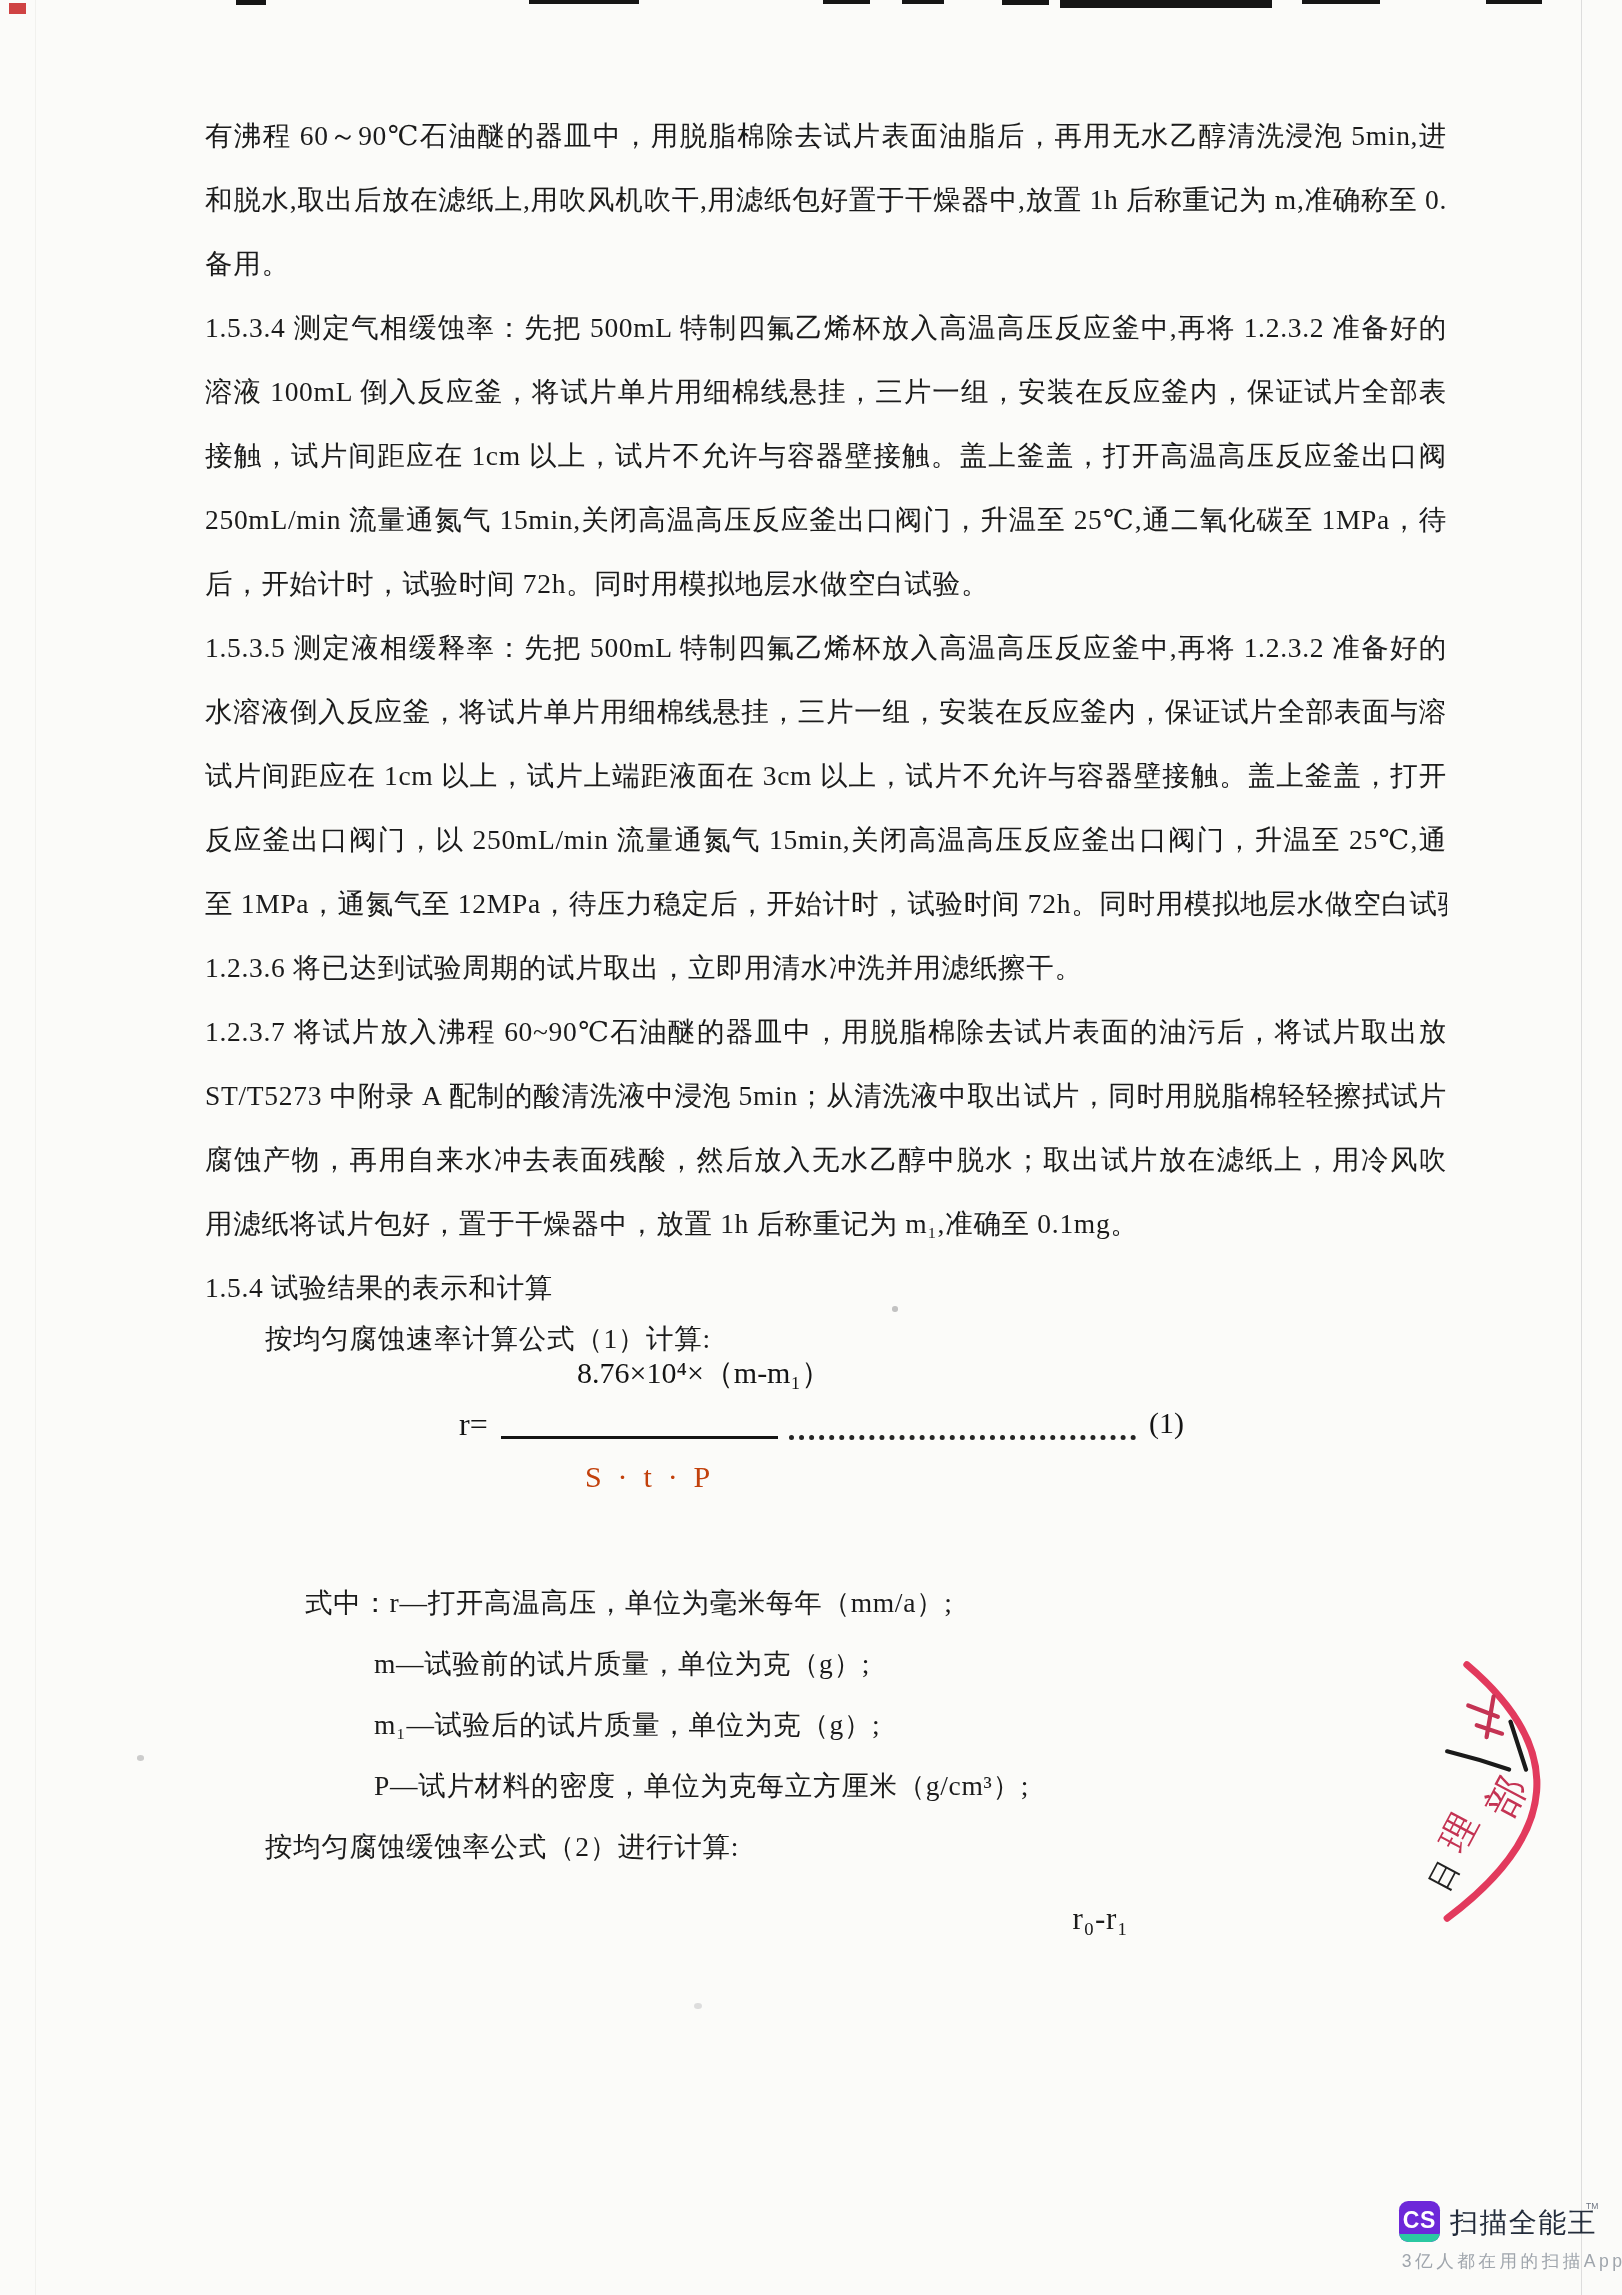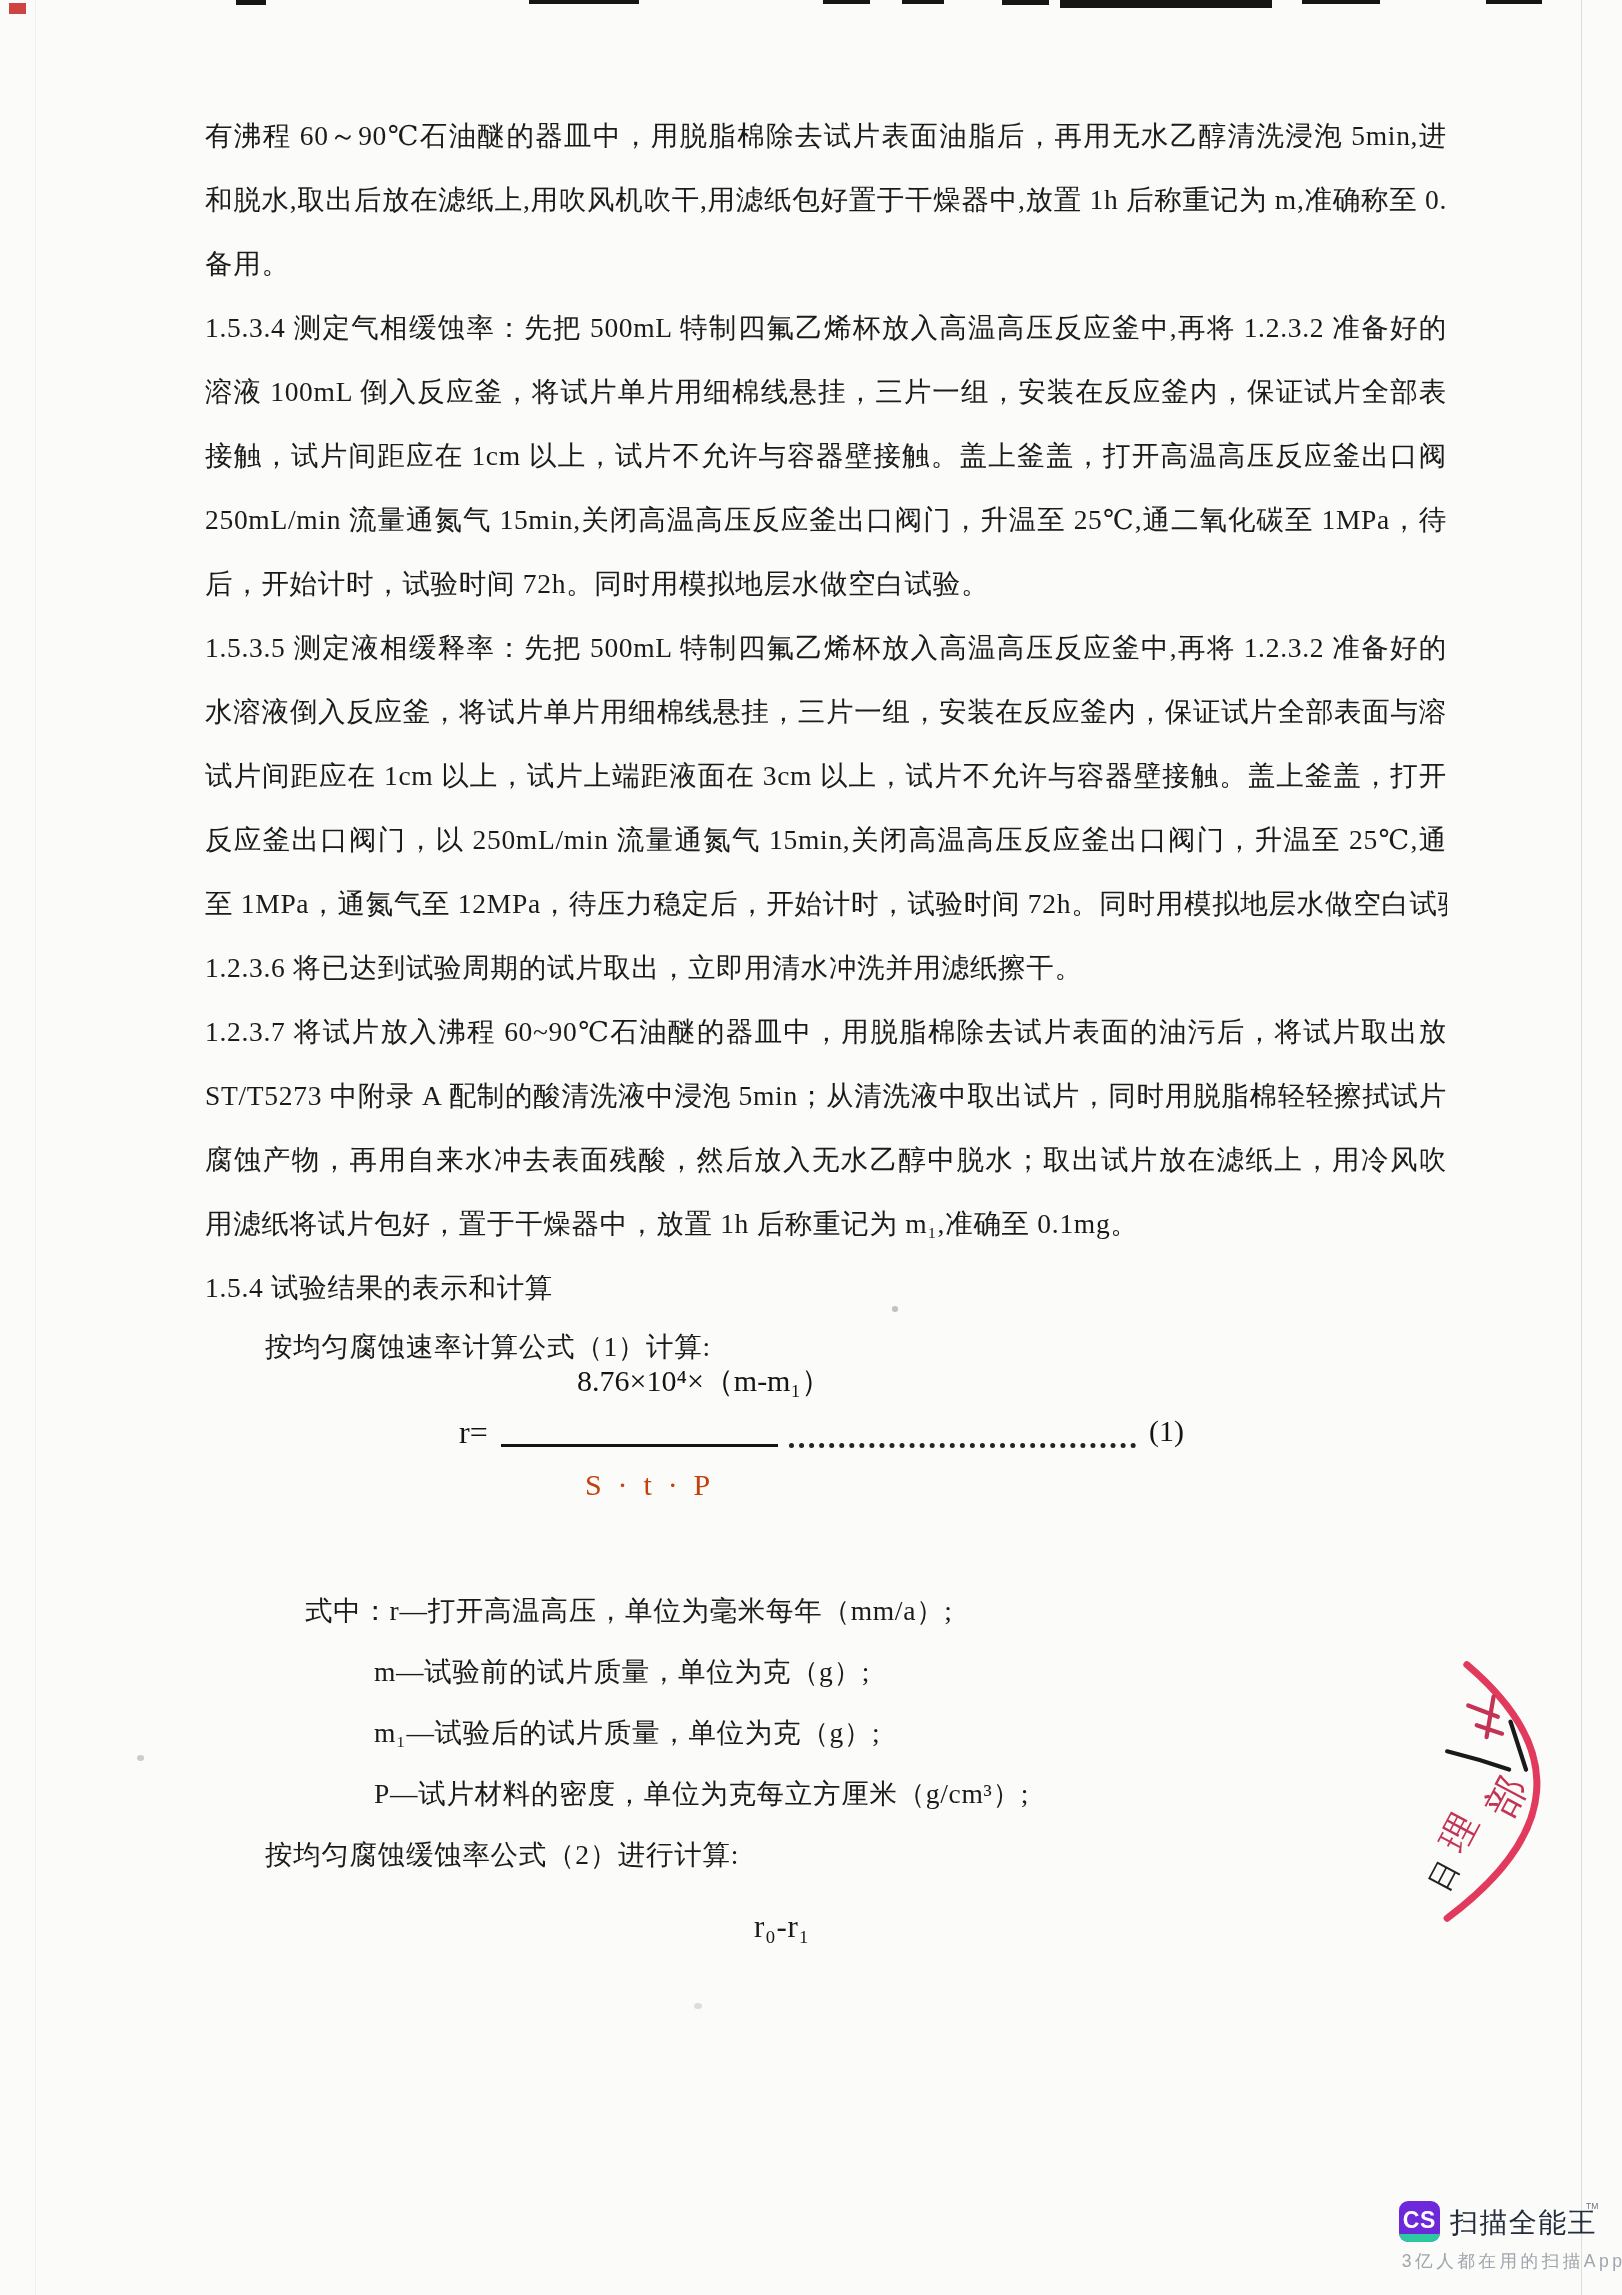--- a/index.html
+++ b/index.html
@@ -19,25 +19,25 @@
   
   .content{position:absolute;left:205px;top:104px;width:1242px;}
   .line{
     position:relative;height:64px;line-height:64px;font-size:27.5px;color:#1b1b1b;
     overflow:hidden;white-space:nowrap;letter-spacing:0.7px;
   }
   .line.full{
     white-space:normal;text-align:justify;text-align-last:justify;
     text-justify:inter-character;word-break:break-all;
   }
-  .line.calc1{height:45px;line-height:38px;padding-left:60px;margin-top:8px;}
+  .line.calc1{height:45px;line-height:38px;padding-left:60px;}
   .line.def0{height:61px;line-height:61px;padding-left:100px;}
   .line.def{height:61px;line-height:61px;padding-left:169px;}
   .line.calc2{height:61px;line-height:61px;padding-left:60px;}
-  .line.frag{height:64px;line-height:64px;padding-left:549px;font-size:31px;margin-top:10px;}
+  .line.frag{height:64px;line-height:64px;padding-left:549px;font-size:31px;margin-top:10px;text-align:center;}
   
   .formula1{position:relative;height:150px;}
   .f-num{position:absolute;left:372px;top:-8.5px;font-size:30px;line-height:32px;white-space:nowrap;color:#141414;}
   .f-lhs{position:absolute;left:254px;top:42px;font-size:32px;line-height:35px;color:#141414;}
   .f-bar{position:absolute;left:296px;top:71px;width:277px;border-top:3.5px solid #141414;}
   .f-dots{position:absolute;left:584px;top:47px;width:347px;height:22.6px;border-bottom:5px dotted #242424;}
   .f-lab{position:absolute;left:944px;top:41px;font-size:30px;color:#141414;}
   .f-den{position:absolute;left:380px;top:95px;font-size:30px;letter-spacing:4.2px;color:#c2410c;}
   .defs-block{margin-top:57px;}
   

